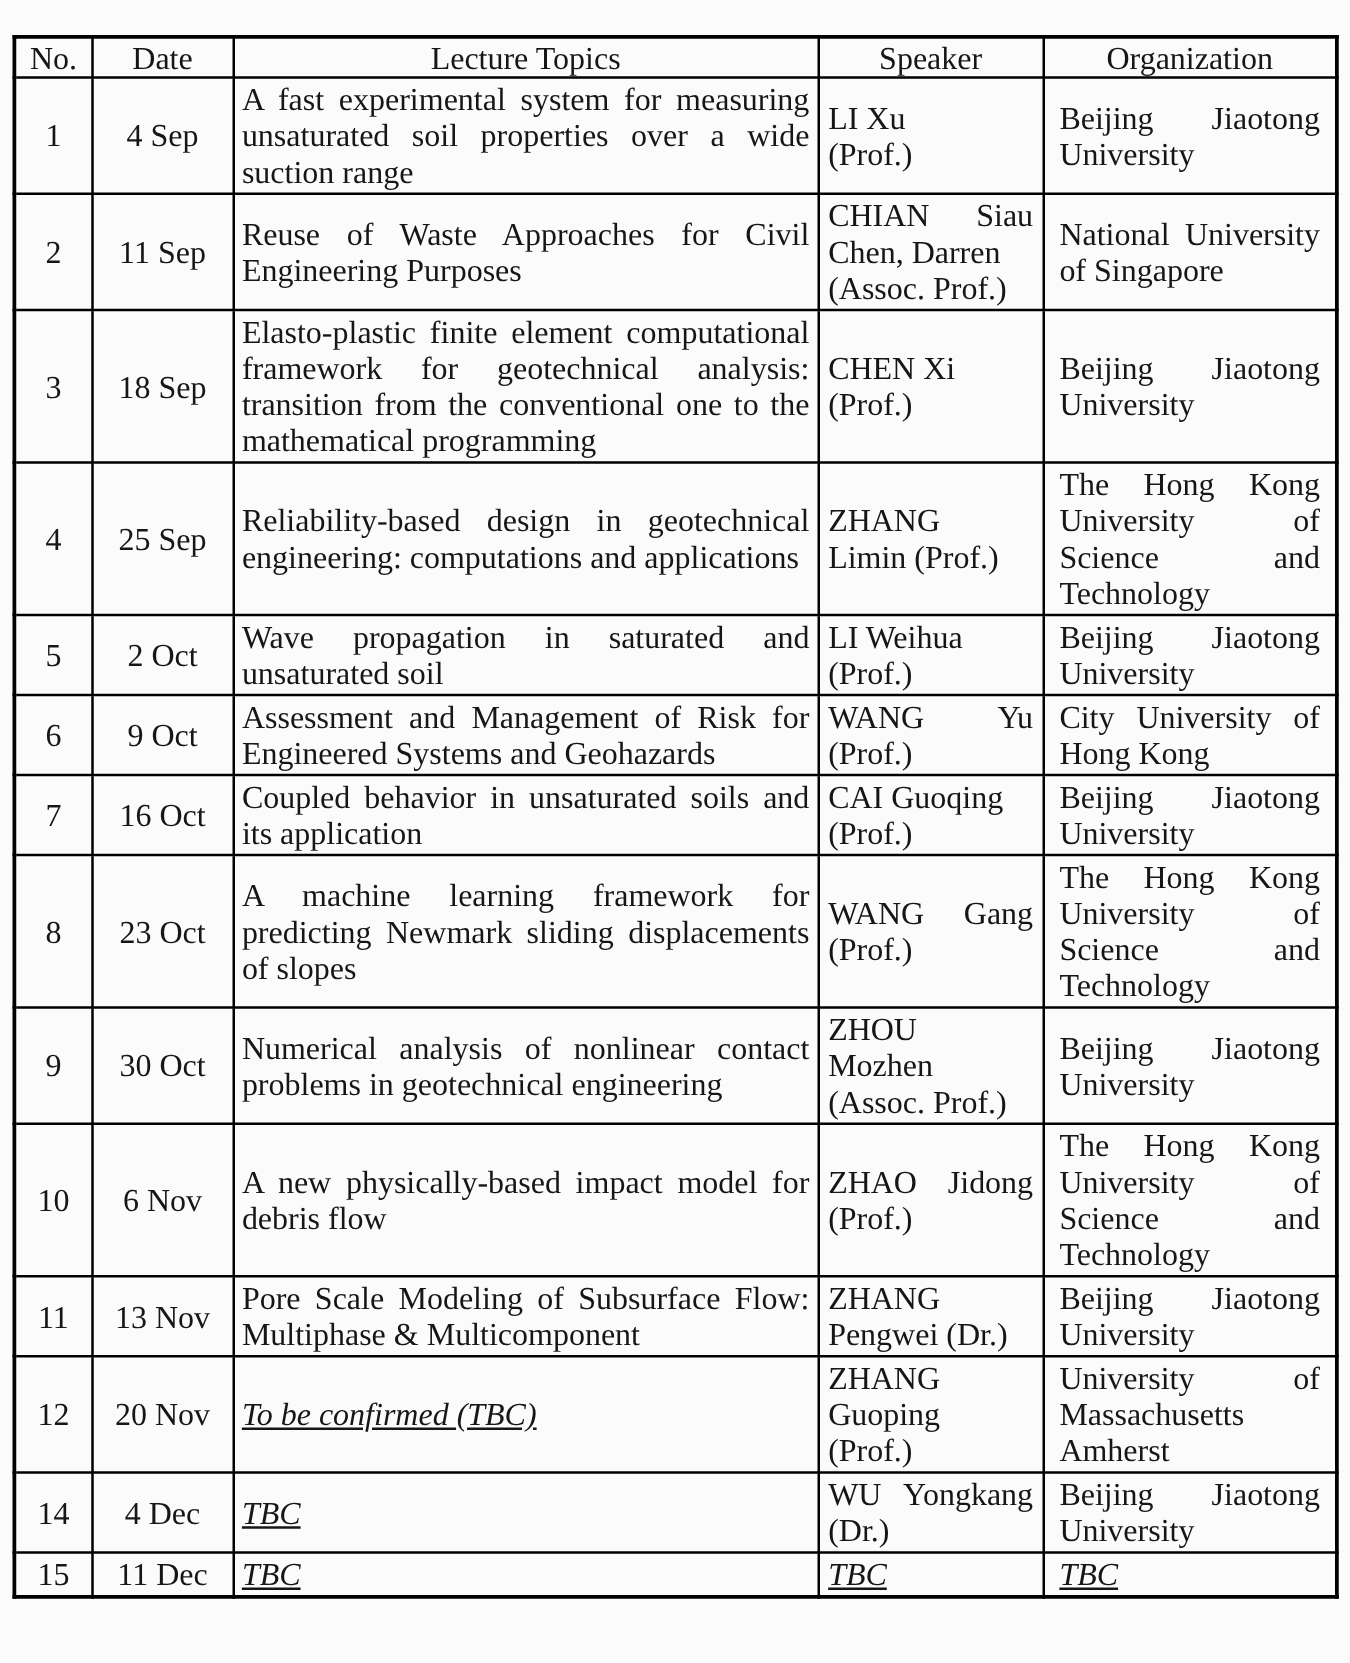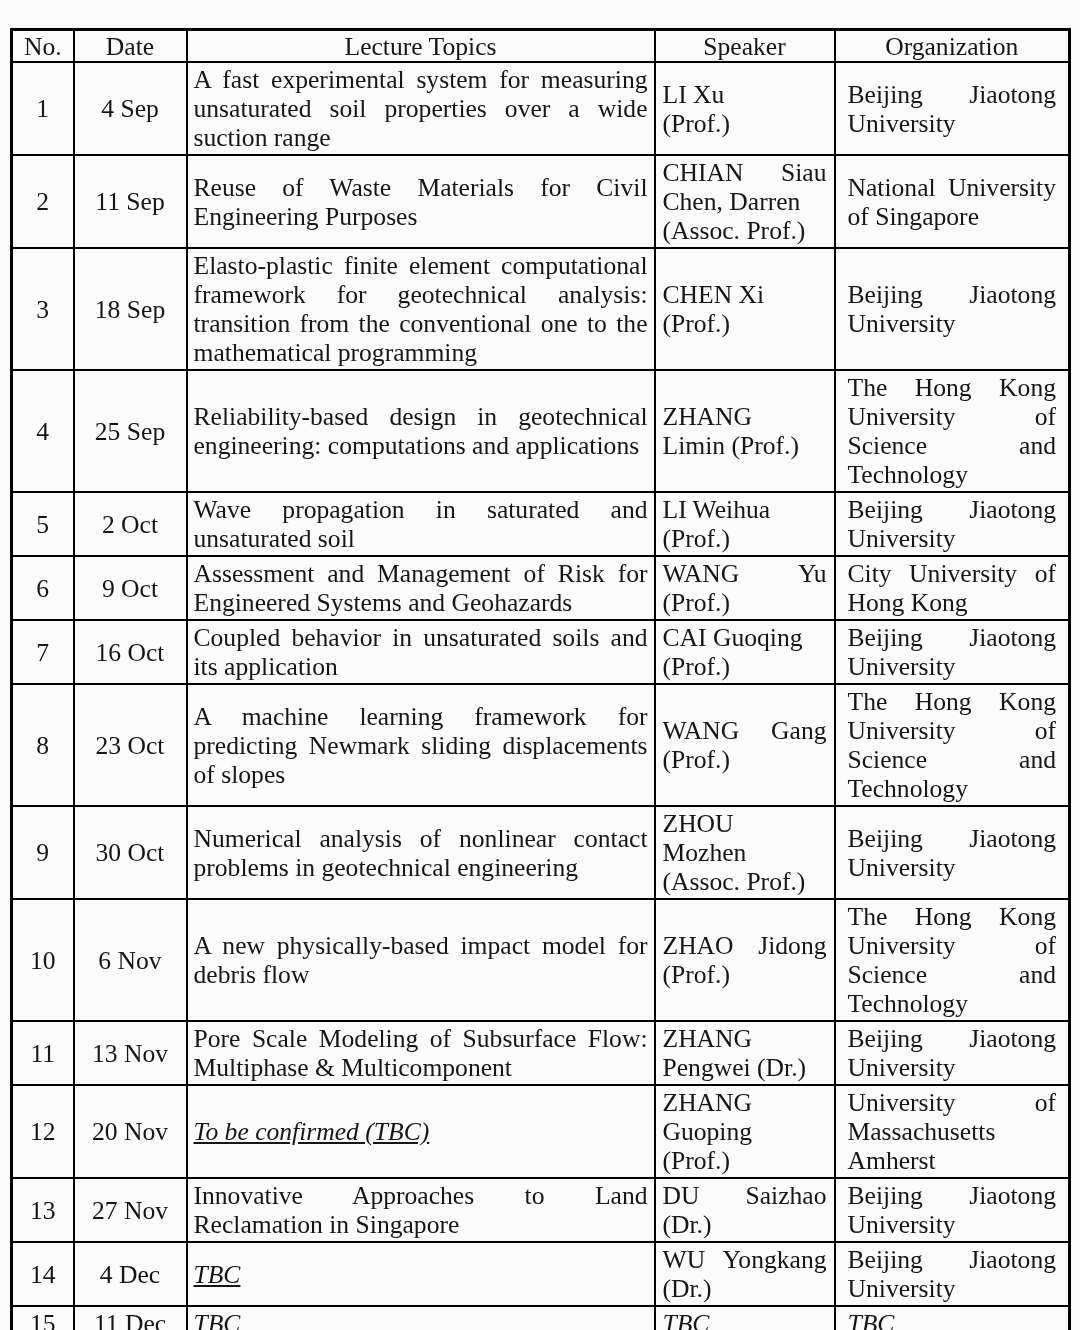--- a/index.html
+++ b/index.html
@@ -66,21 +66,21 @@
         <td class="c-topic">A fast experimental system for measuring unsaturated soil properties over a wide suction range</td>
         <td class="c-speaker">
           <div>LI Xu</div>
           <div>(Prof.)</div>
         </td>
         <td class="c-org">Beijing Jiaotong University</td>
       </tr>
       <tr>
         <td class="c-no">2</td>
         <td class="c-date">11 Sep</td>
-        <td class="c-topic">Reuse of Waste Materials for Civil Engineering Purposes</td>
+        <td class="c-topic">Reuse of Waste Approaches for Civil Engineering Purposes</td>
         <td class="c-speaker">
           <div>CHIAN Siau Chen, Darren</div>
           <div>(Assoc. Prof.)</div>
         </td>
         <td class="c-org">National University of Singapore</td>
       </tr>
       <tr>
         <td class="c-no">3</td>
         <td class="c-date">18 Sep</td>
         <td class="c-topic">Elasto-plastic finite element computational framework for geotechnical analysis: transition from the conventional one to the mathematical programming</td>
@@ -171,29 +171,20 @@
       <tr>
         <td class="c-no">12</td>
         <td class="c-date">20 Nov</td>
         <td class="c-topic i">To be confirmed (TBC)</td>
         <td class="c-speaker">
           <div>ZHANG</div>
           <div>Guoping</div>
           <div>(Prof.)</div>
         </td>
         <td class="c-org">University of Massachusetts Amherst</td>
-      </tr>
-      <tr>
-        <td class="c-no">13</td>
-        <td class="c-date">27 Nov</td>
-        <td class="c-topic">Innovative Approaches to Land Reclamation in Singapore</td>
-        <td class="c-speaker">
-          <div>DU Saizhao (Dr.)</div>
-        </td>
-        <td class="c-org">Beijing Jiaotong University</td>
       </tr>
       <tr>
         <td class="c-no">14</td>
         <td class="c-date">4 Dec</td>
         <td class="c-topic i">TBC</td>
         <td class="c-speaker">
           <div>WU Yongkang (Dr.)</div>
         </td>
         <td class="c-org">Beijing Jiaotong University</td>
       </tr>

